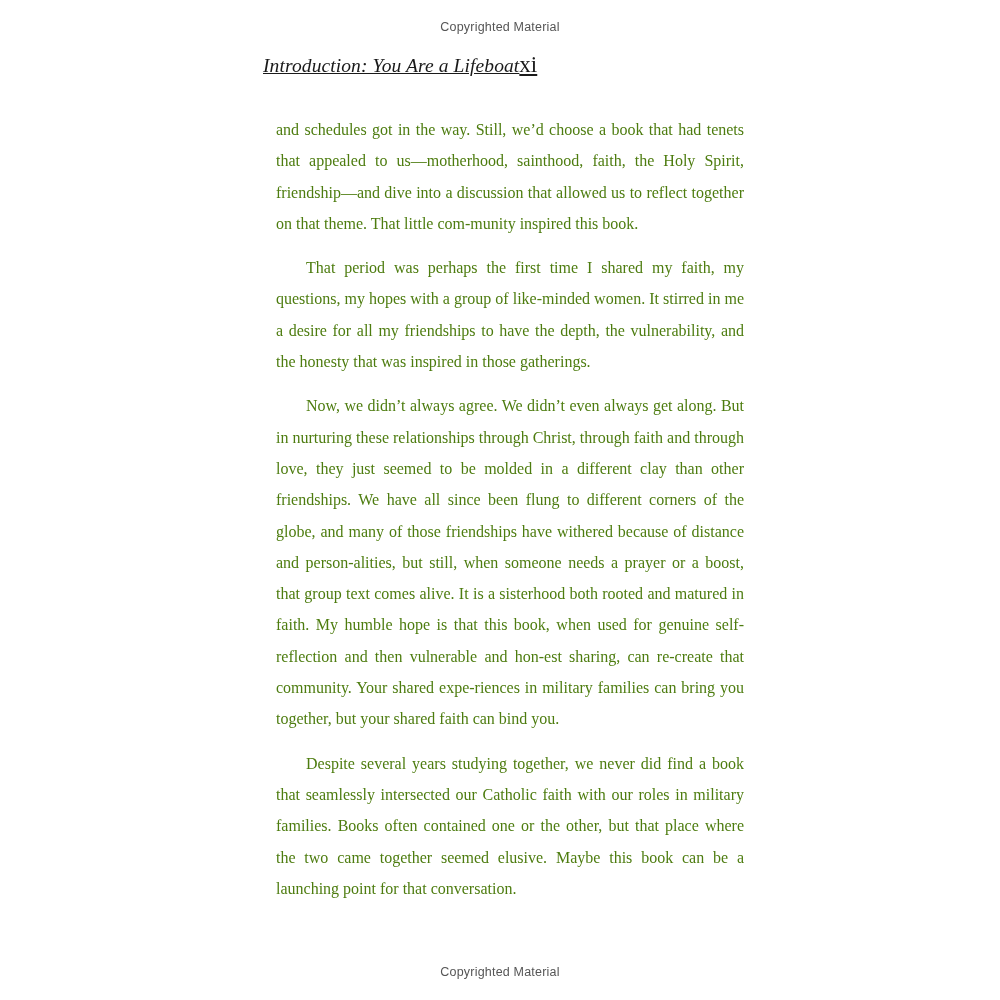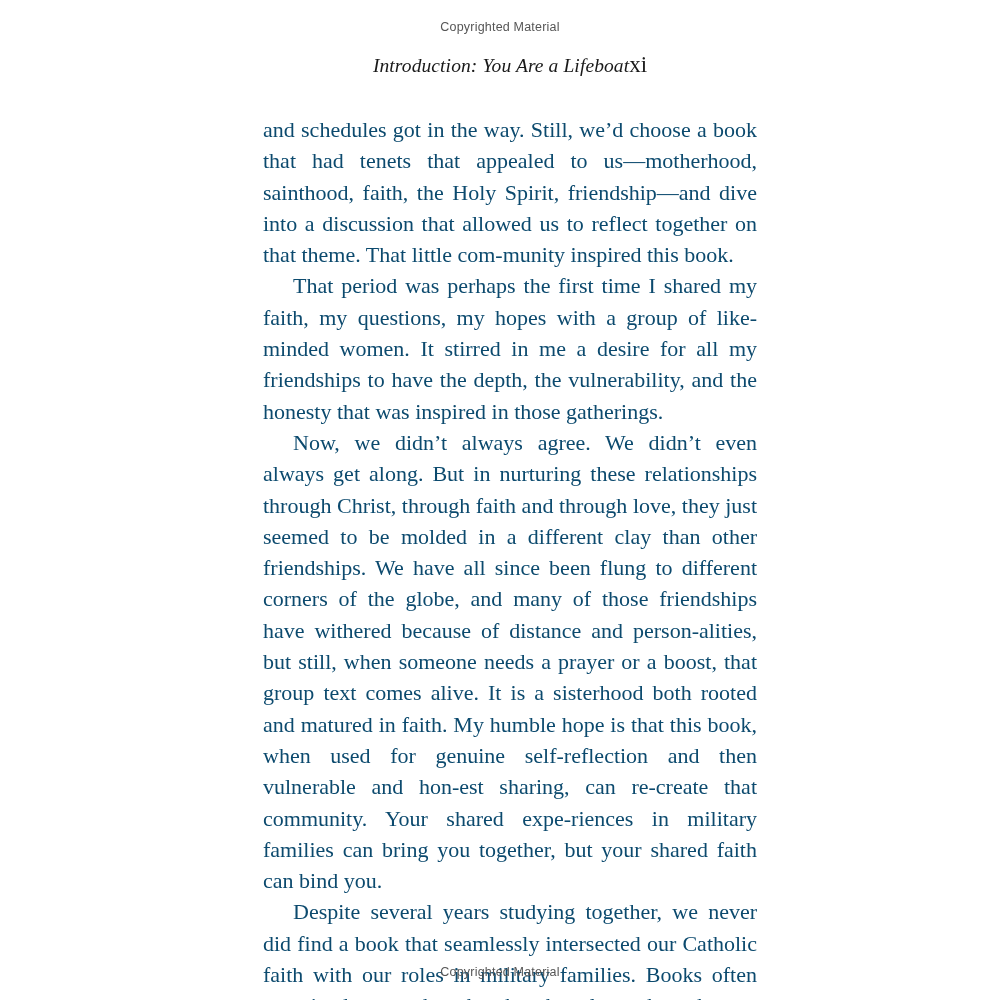--- a/index.html
+++ b/index.html
@@ -45,40 +45,41 @@
   }
   .content {
     position: absolute;
     left: 263px;
     top: 52px;
     width: 494px;
   }
   .running-head {
     display: flex;
     align-items: baseline;
-    justify-content: center;
+    justify-content: flex-start;
     margin-bottom: 36px;
+    text-decoration: underline;
   }
   .running-head .title {
     font-style: italic;
     font-size: 19.5px;
     color: #1a1a1a;
     letter-spacing: 0.1px;
   }
   .running-head .folio {
     font-size: 23px;
     color: #1a1a1a;
   }
   .body-text p {
-    margin: 0;
-    font-size: 22px;
+    margin: 13px;
+    font-size: 16px;
     line-height: 31.3px;
     text-align: justify;
     text-justify: inter-word;
-    color: #0c4a6e;
+    color: #4d7c0f;
     hyphens: manual;
   }
   .body-text p.indent {
     text-indent: 30px;
   }
   .body-text p.first {
     text-indent: 0;
   }
 </style>
 </head>

